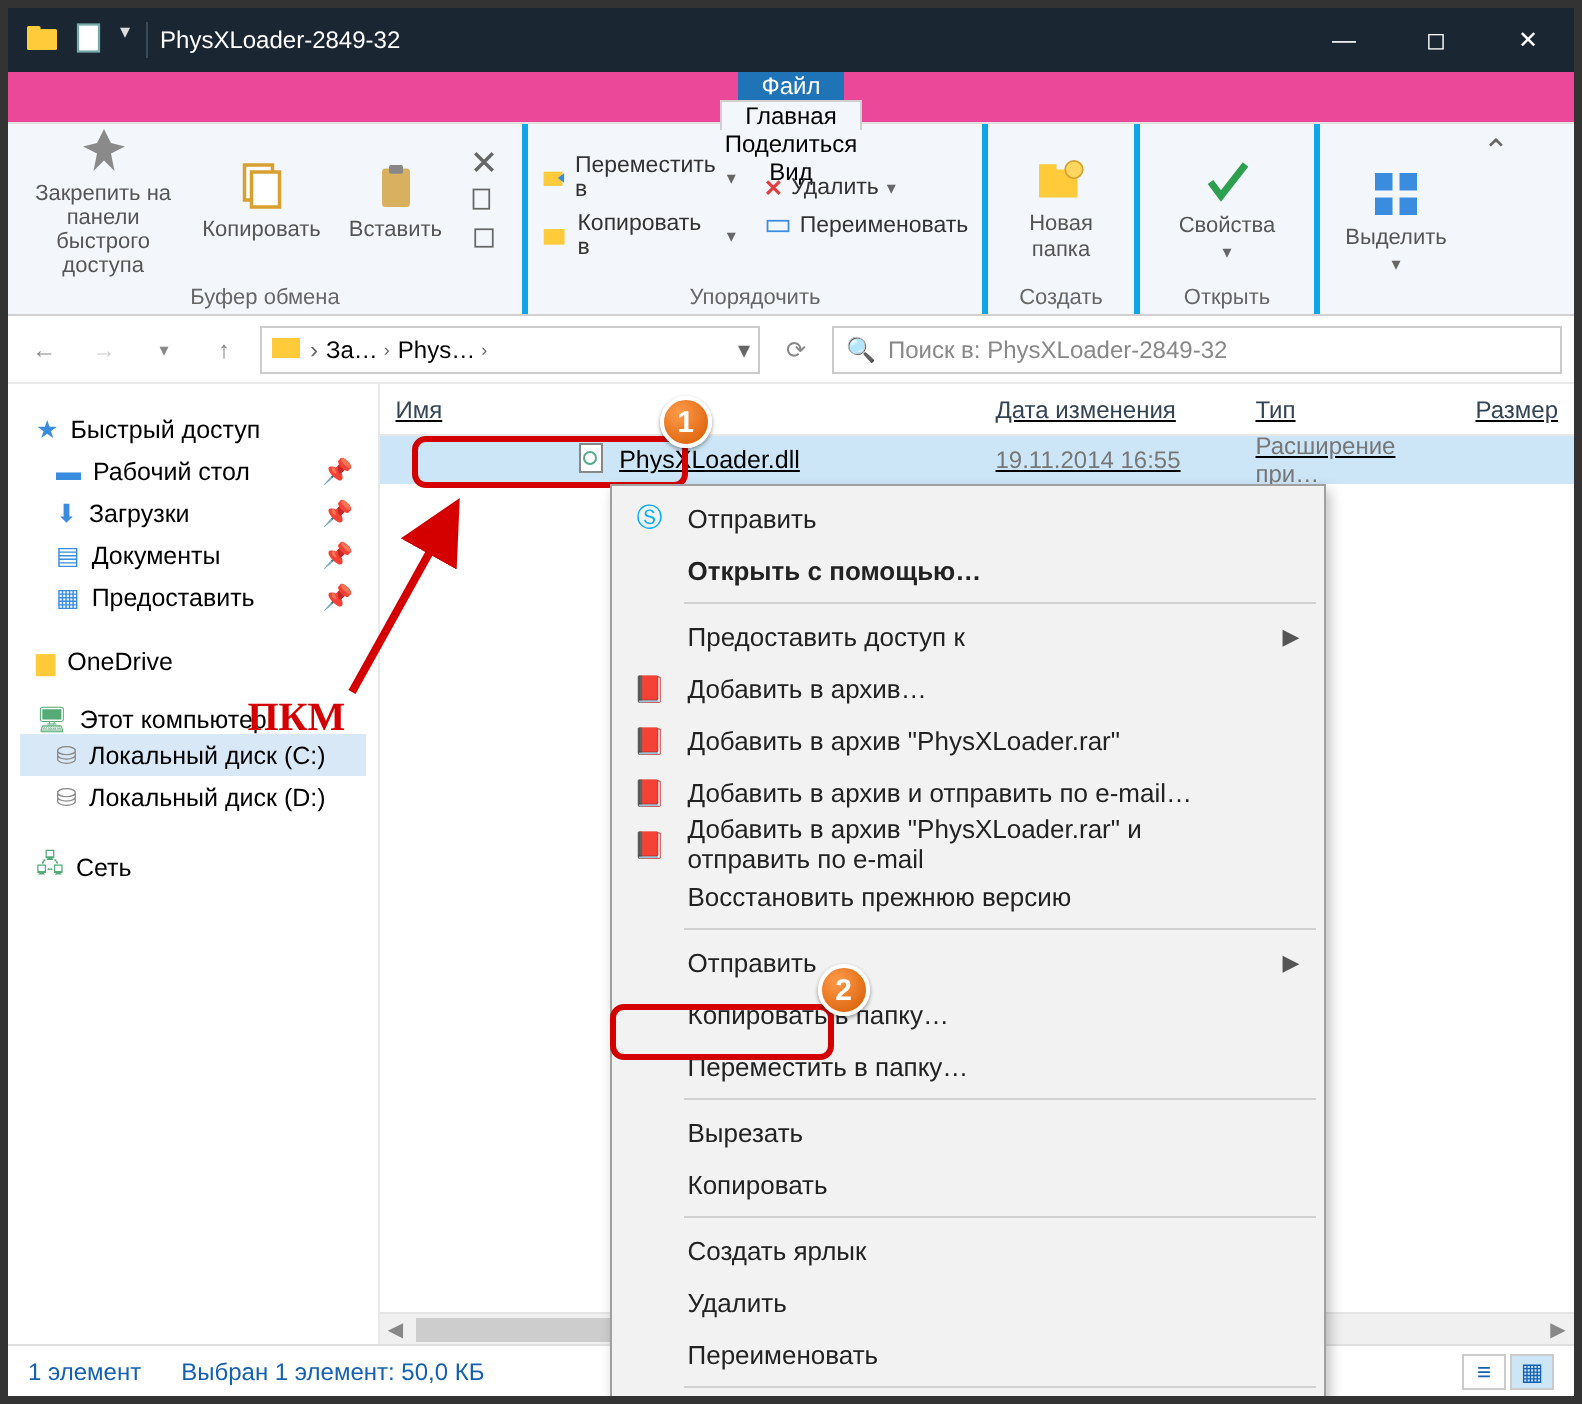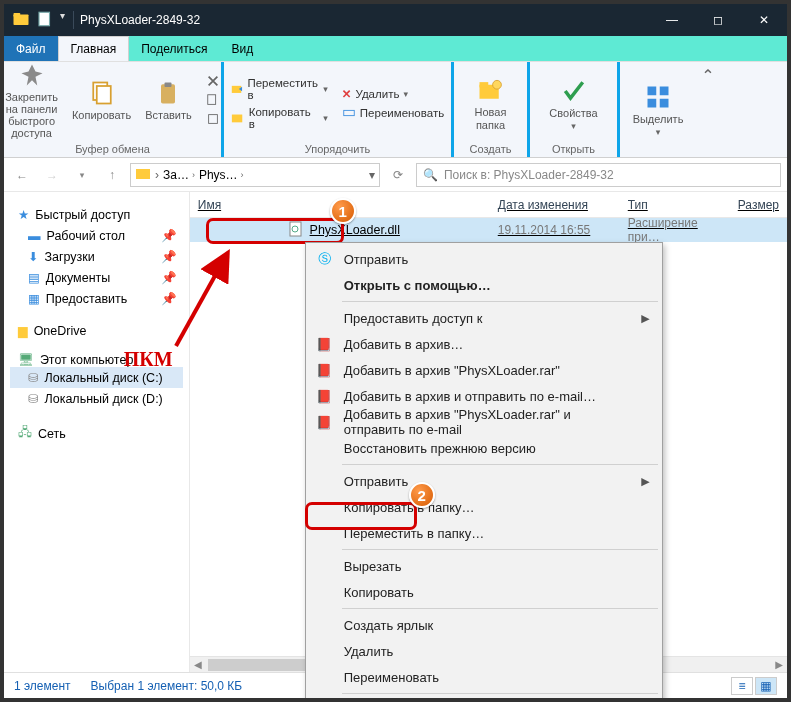--- a/index.html
+++ b/index.html
@@ -3,21 +3,21 @@
 <meta charset="utf-8">
 <style>
 * { box-sizing: border-box; margin: 0; padding: 0; font-family: "Segoe UI", Tahoma, sans-serif; }
 body { background: #fff; width: 791px; height: 702px; position: relative; overflow: hidden; border: 4px solid #333; }
 .titlebar { height: 32px; background: #1a2733; display: flex; align-items: center; color: #fff; font-size: 12px; }
 .titlebar .qat { display: flex; gap: 6px; padding: 0 8px; }
 .titlebar .qat svg { width: 18px; height: 18px; }
 .titlebar-title { padding-left: 6px; }
 .titlebar .right { margin-left: auto; display: flex; }
 .titlebar .winbtn { width: 46px; height: 32px; display: flex; align-items: center; justify-content: center; color:#fff; }
-.menubar { height: 26px; background: #5eead4; border-bottom: 1px solid #e0e0e0; display: flex; align-items: center; font-size: 12px; }
+.menubar { height: 26px; background: #ec4899; border-bottom: 1px solid #e0e0e0; display: flex; align-items: center; font-size: 12px; flex-direction: column; }
 .menubar .tab { height: 100%; padding: 0 12px; display: flex; align-items: center; cursor: pointer; }
 .tab.file { background:#1f73b7; color:#fff; }
 .tab.active { background:#f3f6fb; border:1px solid #d0d0d0; border-bottom:none; }
 .ribbon { height: 96px; background: #f3f6fb; border-bottom:1px solid #d0d0d0; display:flex; align-items:stretch; overflow:hidden;}
 .ribgrp { border-right:3px solid #0ea5e9; padding:4px 8px 2px; display:flex; flex-direction:column; align-items:center; justify-content:flex-end; }
 .ribgrp-lbl { font-size:11px; color:#666; text-align:center; padding-top:2px;}
 .ribgrp-body { flex:1; display:flex; align-items:center; gap:6px;}
 .ribbtn-lg { display:flex; flex-direction:column; align-items:center; font-size:11px; color:#555; gap:2px; padding:2px 4px;}
 .ribbtn-lg svg { width:28px; height:28px;}
 .ribcol { display:flex; flex-direction:column; gap:3px; font-size:11.5px; color:#333;}
@@ -89,21 +89,21 @@
 </div>
 
 <div class="menubar">
   <div class="tab file">Файл</div>
   <div class="tab active">Главная</div>
   <div class="tab">Поделиться</div>
   <div class="tab">Вид</div>
 </div>
 
 <div class="ribbon">
-  <div class="ribgrp" style="width:220px">
+  <div class="ribgrp" style="width:260px">
     <div class="ribgrp-body">
       <div class="ribbtn-lg">
         <svg viewBox="0 0 32 32">
             <path d="M16 4l4 8 8 2-8 4 2 10-6-6-6 6 2-10-8-4 8-2z" class="ic-grey"></path>
           </svg>
         <span style="white-space:pre-line;text-align:center;line-height:1.1">Закрепить на панели
 быстрого доступа</span>
       </div>
       <div class="ribbtn-lg">
         <svg viewBox="0 0 32 32">

